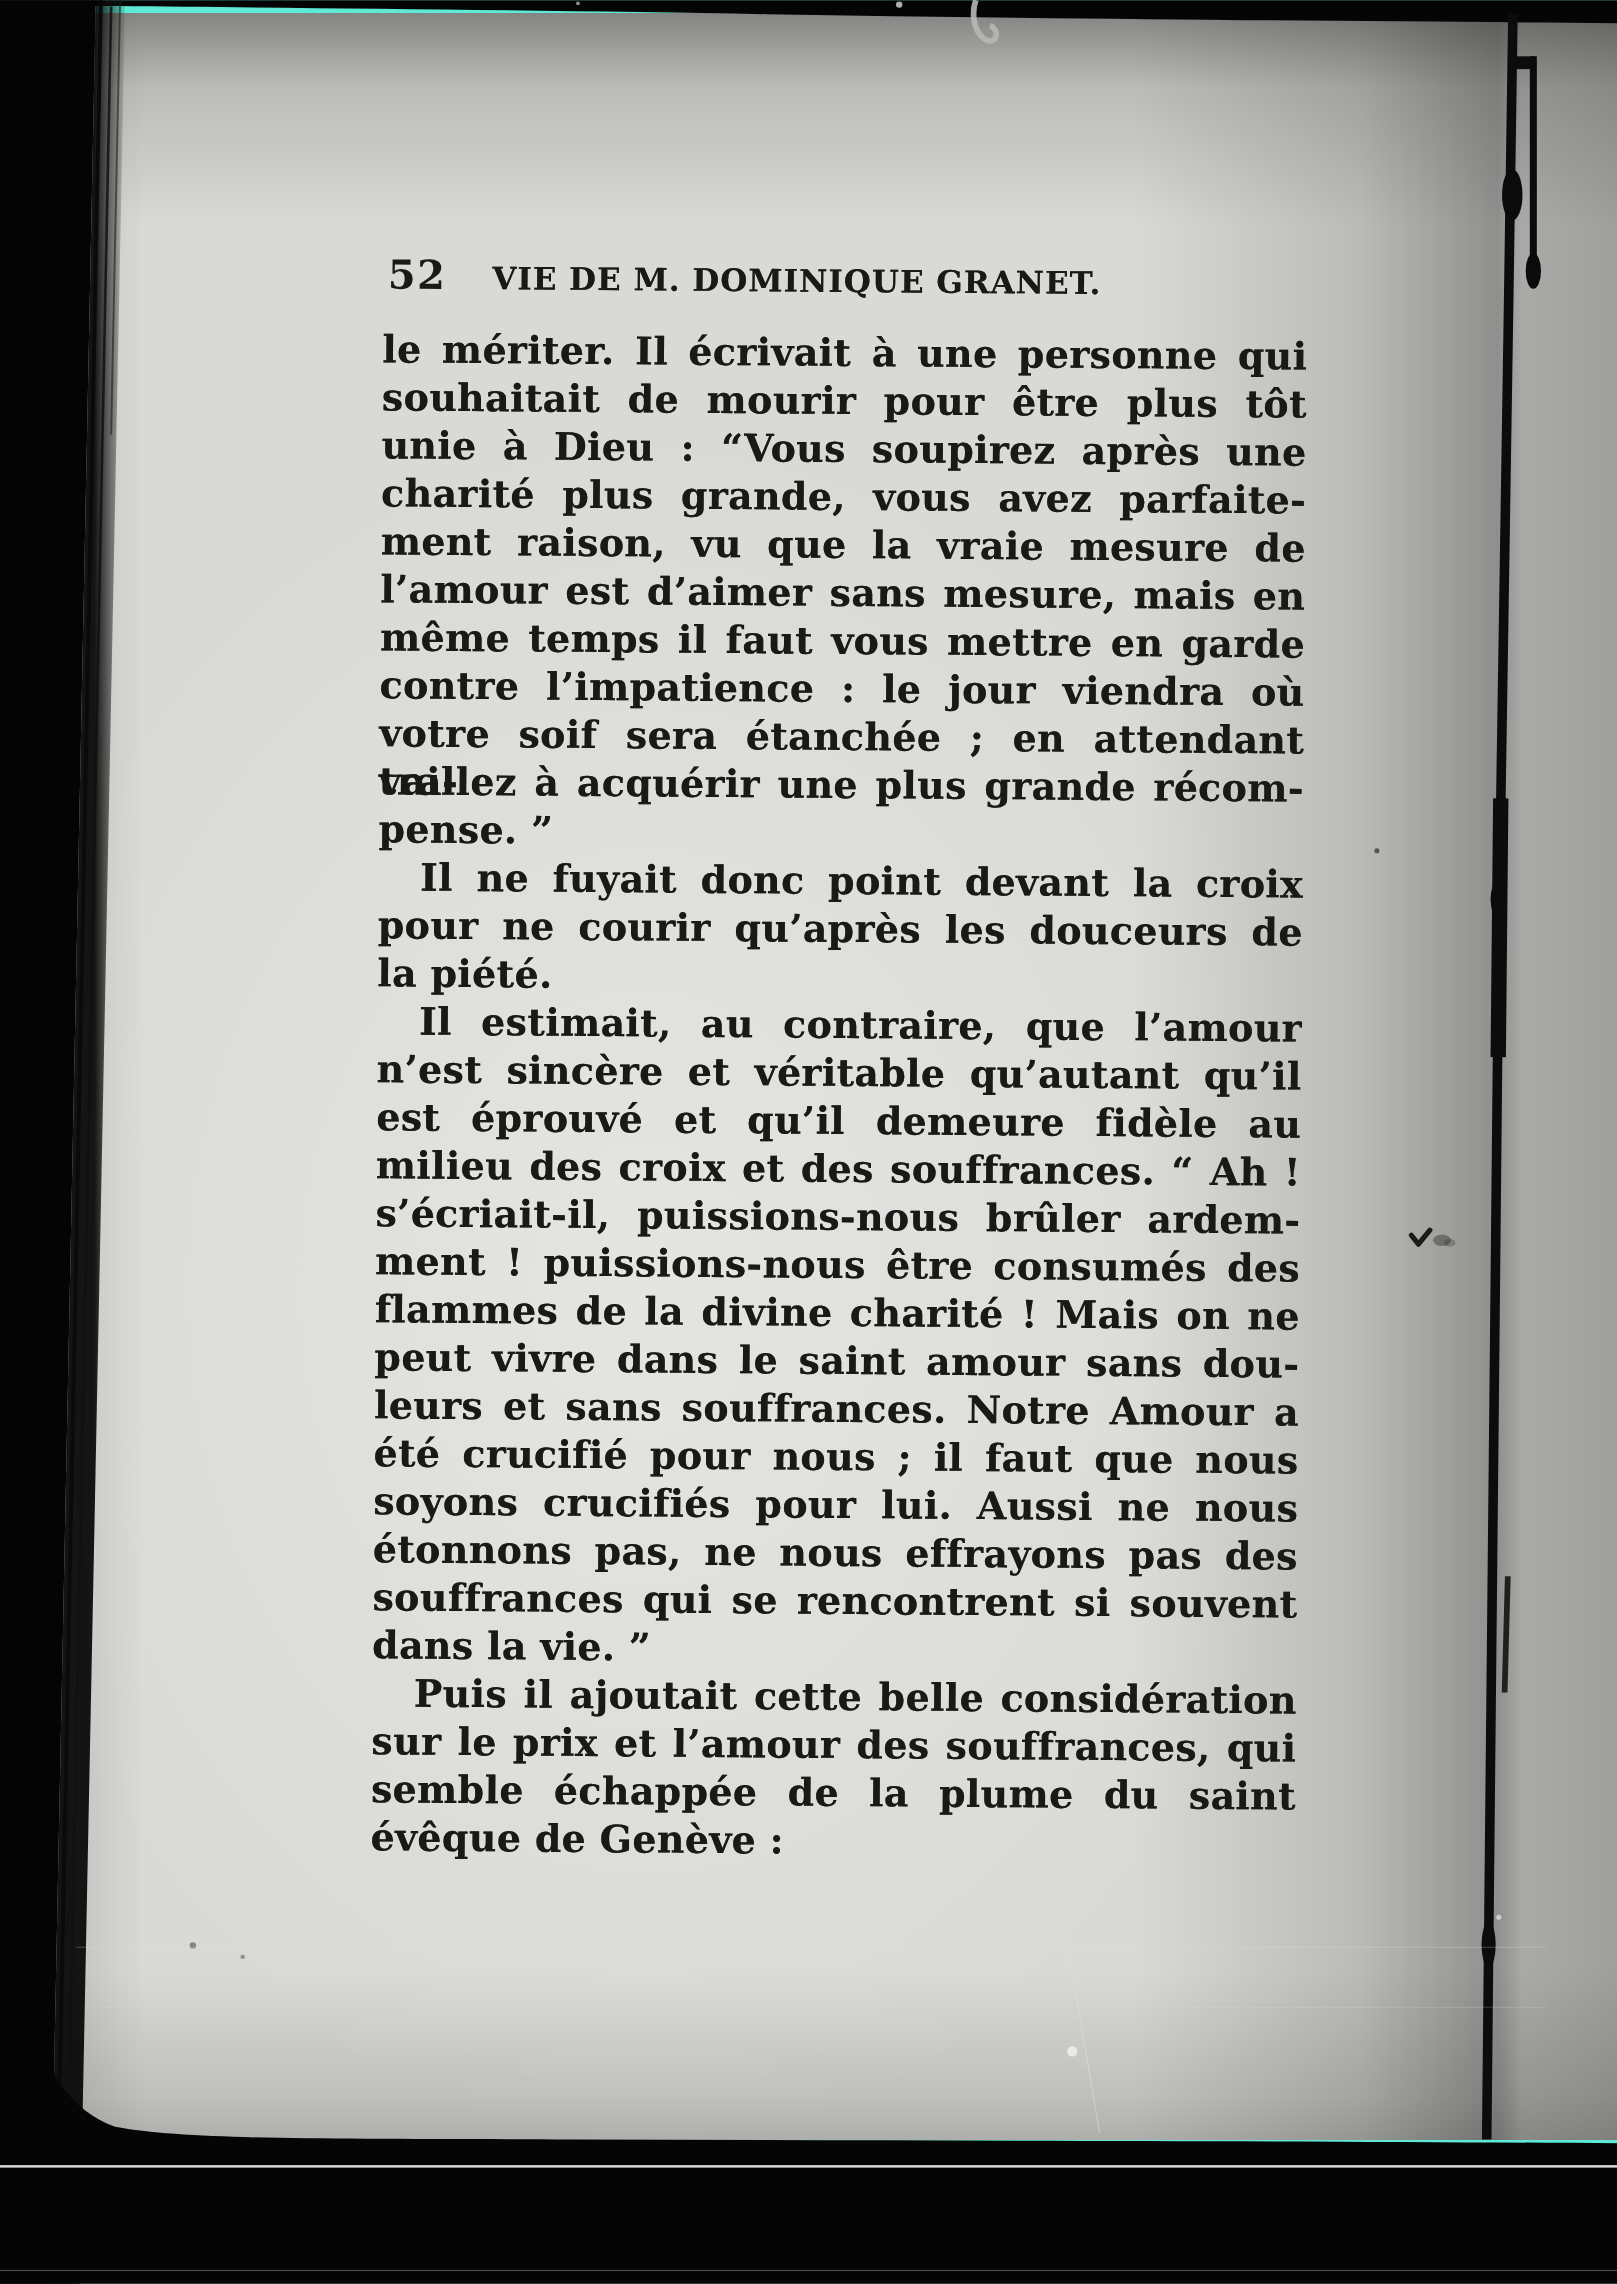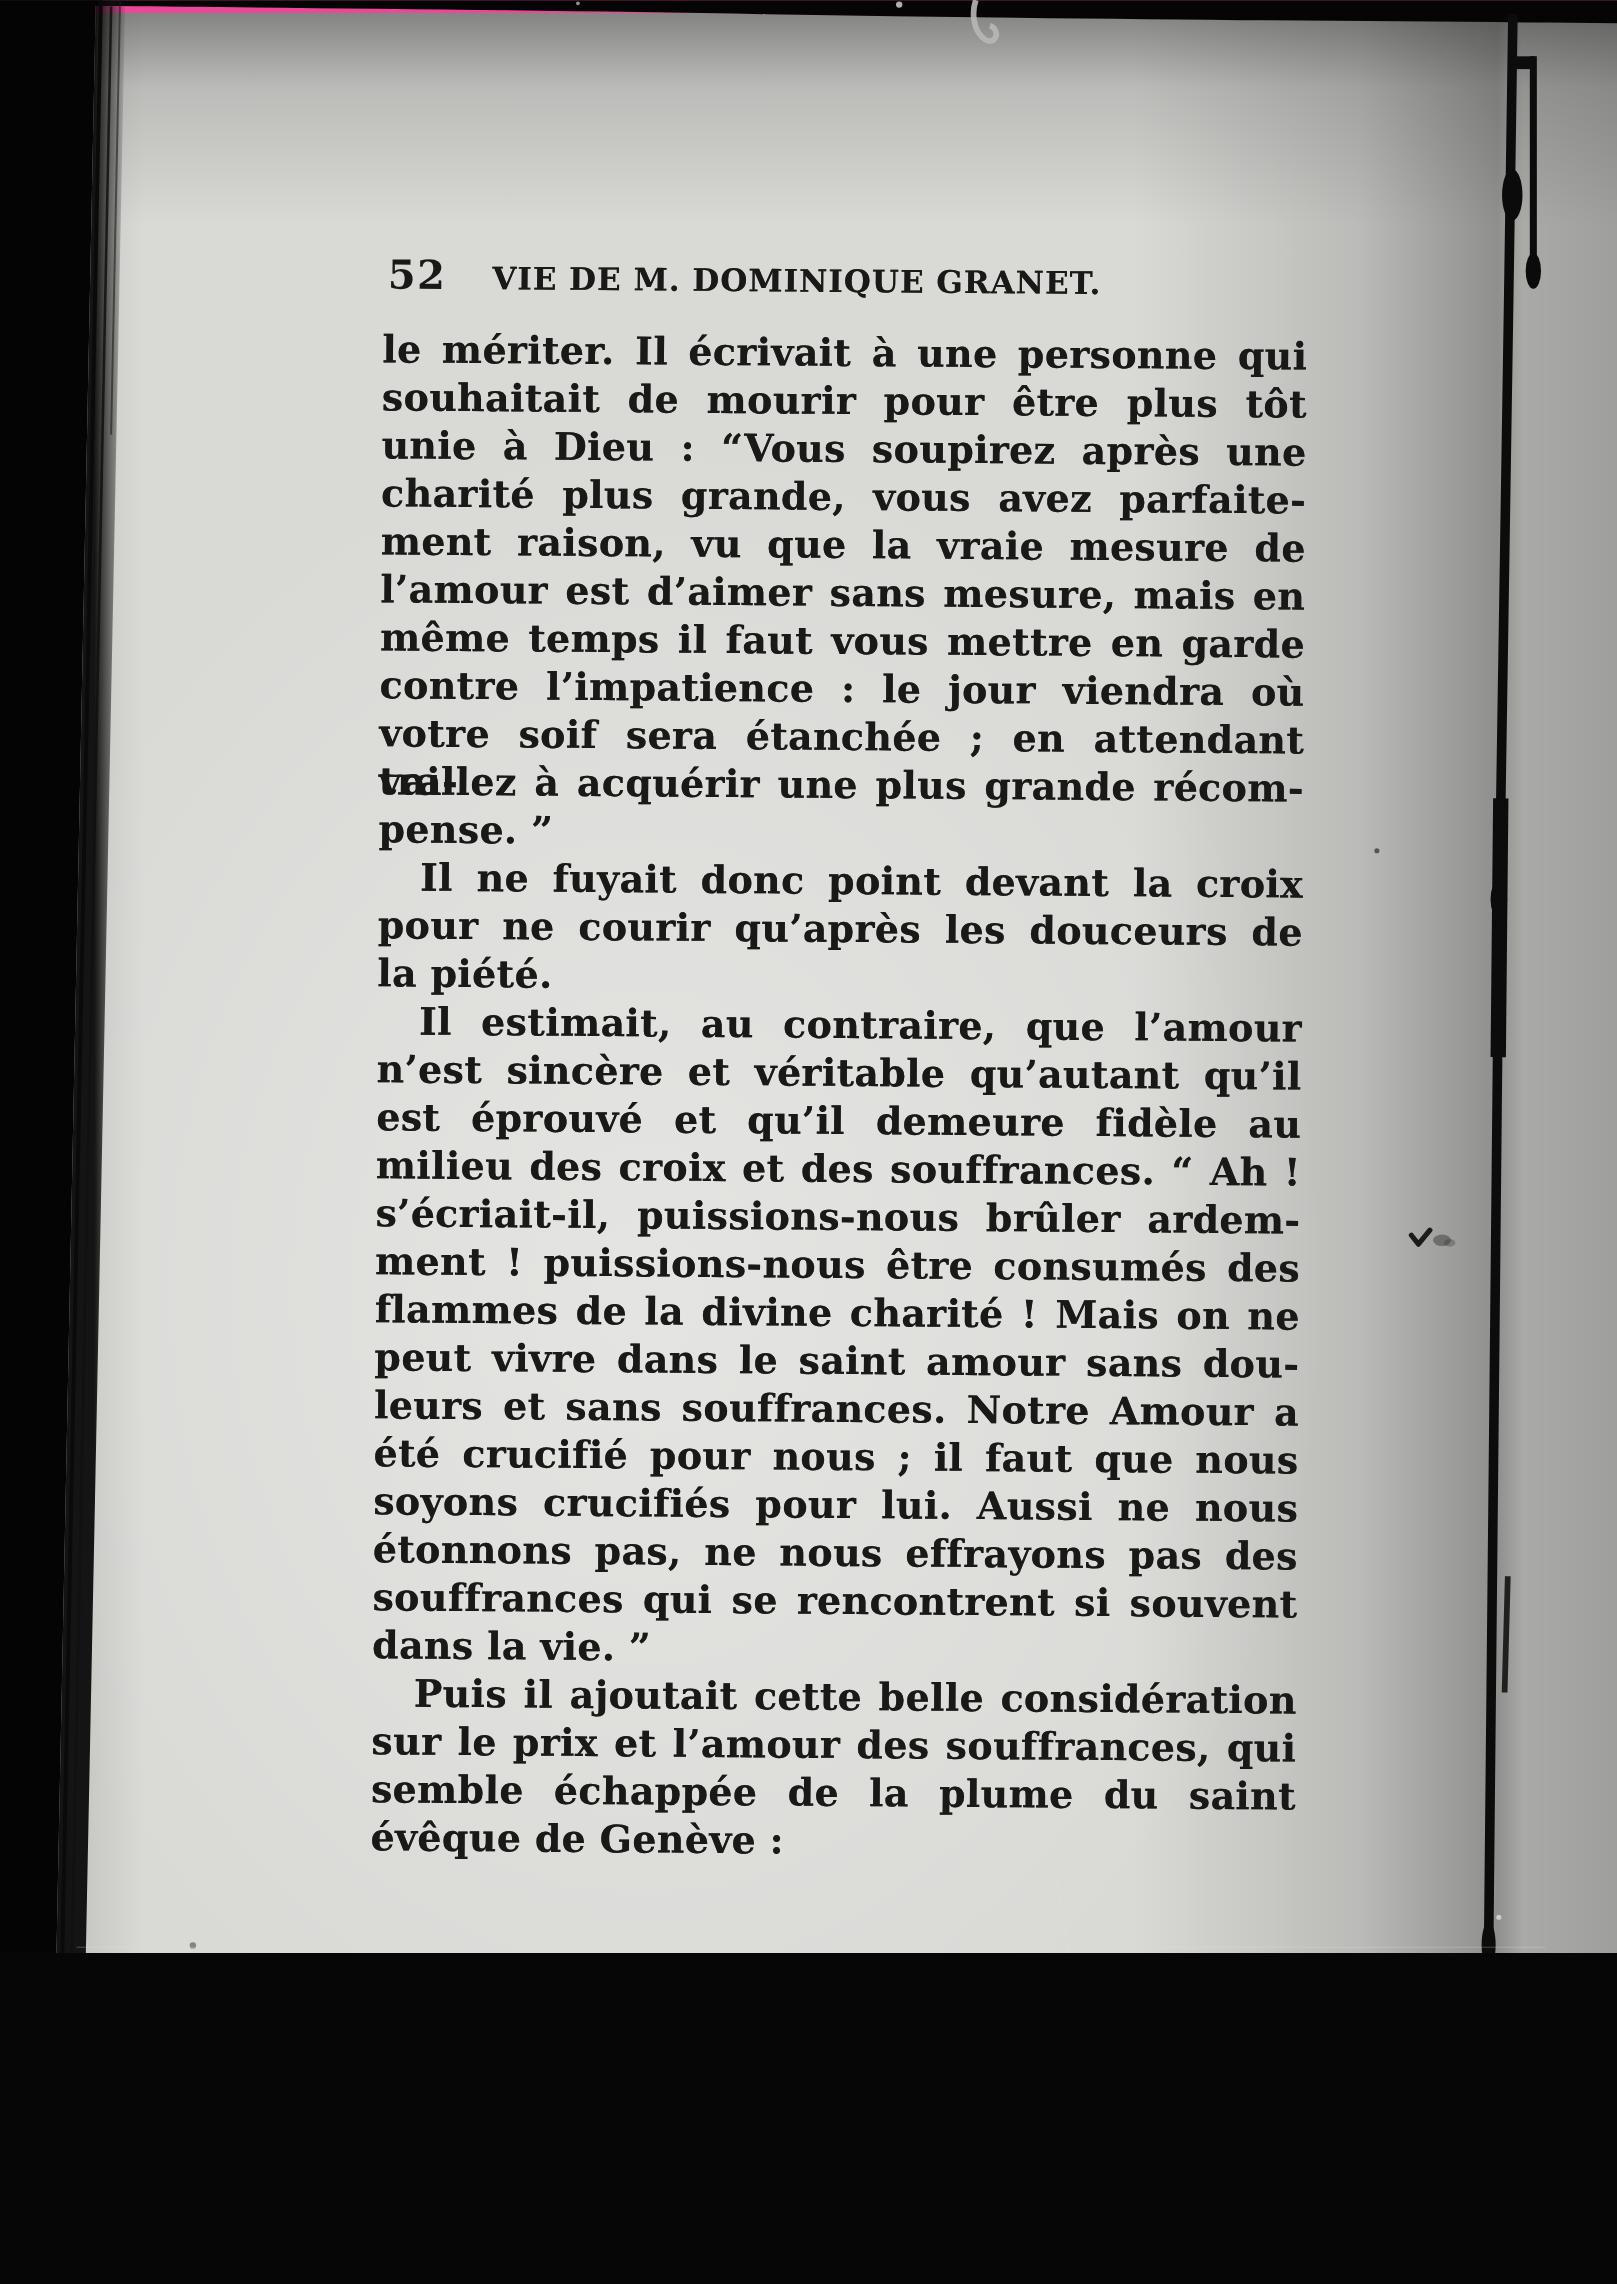--- a/index.html
+++ b/index.html
@@ -1,16 +1,16 @@
 <!DOCTYPE html>
 <html style="font-size:10.2px"><head>
 <meta charset="utf-8">
 <style>
   html,body{margin:0;padding:0;background:#060606;}
-  .scan{position:relative;width:1617px;height:1953px;overflow:hidden;background:#ec4899;
+  .scan{position:relative;width:1617px;height:2284px;overflow:hidden;background:#5eead4;
         font-family:"DejaVu Serif","Liberation Serif",serif;}
   
   .paper{position:absolute;left:0;top:12.8px;width:1617px;height:2127px;
     background:
       radial-gradient(ellipse 958px 1214px at 40% 60%, rgba(255,255,255,.30), rgba(255,255,255,0) 72%),
       linear-gradient(180deg, rgba(15,15,15,.42) 0, rgba(15,15,15,.15) 3.5%, rgba(15,15,15,0) 10%),
       linear-gradient(180deg, rgba(0,0,0,0) 92%, rgba(0,0,0,.12) 98%, rgba(0,0,0,.2) 100%),
       linear-gradient(90deg, rgba(0,0,0,.34) 0, rgba(0,0,0,.12) 3.5%, rgba(0,0,0,0) 9%),
       linear-gradient(90deg, rgba(0,0,0,0) 70%, rgba(0,0,0,.14) 84%, rgba(0,0,0,.34) 92.6%, rgba(0,0,0,.22) 94.2%, rgba(0,0,0,.27) 100%),
       #d9d9d6;}

